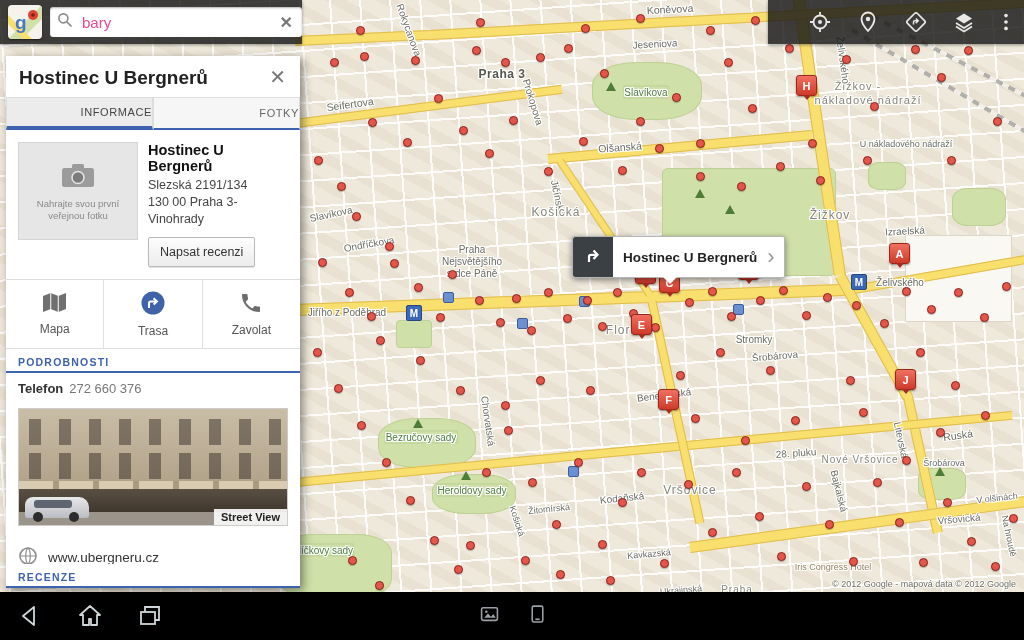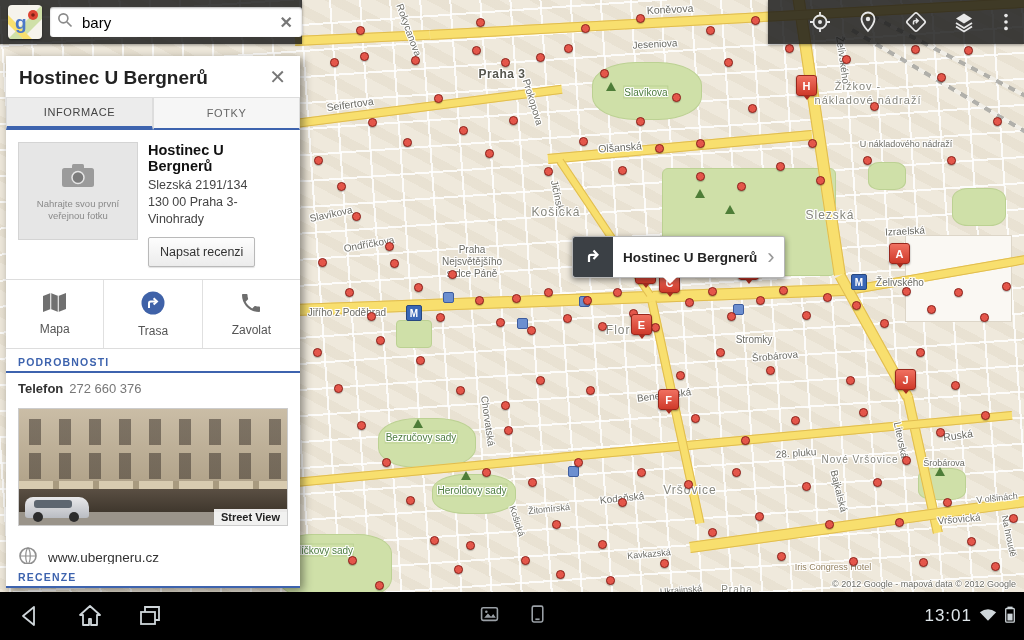--- a/index.html
+++ b/index.html
@@ -38,32 +38,32 @@
   .co-chevron{font-size:22px;color:#999;padding-right:9px;line-height:1;}
   .map-copy{position:absolute;right:8px;bottom:3px;font-size:9px;color:#6b6b64;
     text-shadow:1px 0 0 #fff,-1px 0 0 #fff,0 1px 0 #fff,0 -1px 0 #fff;}
 
   
   .tb-left,.tb-right{position:absolute;top:0;height:44px;background:rgba(22,22,22,.82);z-index:30;display:flex;align-items:center;box-shadow:0 1px 3px rgba(0,0,0,.4);}
   .tb-left{left:0;width:302px;}
   .tb-right{right:0;width:256px;justify-content:flex-end;}
   .logo{width:34px;height:34px;margin:0 8px;border-radius:4px;overflow:hidden;box-shadow:0 1px 2px rgba(0,0,0,.5);flex:0 0 auto;}
   .searchbox{display:flex;align-items:center;width:240px;height:30px;background:#fff;border-radius:3px;box-shadow:inset 0 1px 2px rgba(0,0,0,.3);padding:0 6px;gap:6px;}
-  .search-input{border:none;outline:none;flex:1;min-width:0;font-size:15px;color:#000000;background:transparent;font-family:"Liberation Sans",sans-serif;}
+  .search-input{border:none;outline:none;flex:1;min-width:0;font-size:15px;color:#ec4899;background:transparent;font-family:"Liberation Sans",sans-serif;}
   .clear-btn{font-size:16px;font-weight:bold;color:#777;padding:0 3px;cursor:pointer;}
   .tb-btn{width:48px;height:44px;display:flex;align-items:center;justify-content:center;}
   .tb-btn.small{width:36px;}
 
   
   .panel{position:absolute;left:6px;top:56px;width:294px;height:532px;background:#fff;z-index:25;box-shadow:3px 3px 9px rgba(0,0,0,.45);overflow:hidden;}
   .p-head{display:flex;align-items:flex-start;padding:11px 12px 8px 13px;}
   .p-title{flex:1;font-size:19px;font-weight:bold;color:#222;}
   .p-close{font-size:20px;color:#777;padding:0 2px;cursor:pointer;line-height:1;}
   .tabs{display:flex;}
-  .tab{flex:1;text-align:center;font-size:11px;letter-spacing:.6px;color:#666;line-height:30px;background:#f6f6f6;border:1px solid #ddd;border-bottom:2px solid #3d63ae;}
+  .tab{flex:1;text-align:right;font-size:11px;letter-spacing:.6px;color:#666;line-height:30px;background:#f6f6f6;border:1px solid #ddd;border-bottom:2px solid #3d63ae;}
   .tab.active{background:#ececec;color:#444;border-bottom:4px solid #3d63ae;line-height:28px;}
   .place-row{display:flex;gap:10px;padding:12px 12px 6px 12px;}
   .photo-box{width:118px;height:96px;background:#e6e6e6;border:1px solid #d4d4d4;display:flex;flex-direction:column;align-items:center;justify-content:center;gap:5px;flex:0 0 auto;}
   .photo-hint{font-size:9.5px;color:#8a8a8a;text-align:center;line-height:1.25;}
   .place-info{flex:1;min-width:0;}
   .pl-name{font-size:14.5px;font-weight:bold;color:#111;margin-bottom:3px;}
   .pl-addr{font-size:12.5px;color:#444;line-height:1.35;}
   .review-btn{display:inline-block;margin-top:9px;padding:7px 11px;font-size:12.5px;color:#333;background:linear-gradient(#fdfdfd,#ececec);border:1px solid #b9b9b9;border-radius:2px;box-shadow:0 1px 1px rgba(0,0,0,.12);cursor:pointer;}
   .actions{display:flex;border-top:1px solid #ddd;border-bottom:1px solid #ddd;margin-top:6px;height:68px;}
   .action{flex:1;display:flex;flex-direction:column;align-items:center;justify-content:center;gap:4px;cursor:pointer;}
@@ -153,21 +153,21 @@
         <div class="mlabel city" style="left: 502px; top: 74px; transform: translate(-50%, -50%);">Praha 3</div>
         <div class="mlabel" style="left: 533px; top: 102px; font-size: 10px; transform: translate(-50%, -50%) rotate(73deg);">Prokopova</div>
         <div class="mlabel park" style="left: 646px; top: 92px; transform: translate(-50%, -50%);">Slavíkova</div>
         <div class="mlabel area" style="left: 858px; top: 86px; font-size: 11px; transform: translate(-50%, -50%);">Žižkov -</div>
         <div class="mlabel area" style="left: 868px; top: 100px; font-size: 11px; transform: translate(-50%, -50%);">nákladové nádraží</div>
         <div class="mlabel" style="left: 350px; top: 104px; transform: translate(-50%, -50%) rotate(-8deg);">Seifertova</div>
         <div class="mlabel" style="left: 906px; top: 144px; font-size: 9px; transform: translate(-50%, -50%);">U nákladového nádraží</div>
         <div class="mlabel" style="left: 620px; top: 147px; transform: translate(-50%, -50%) rotate(-4deg);">Olšanská</div>
         <div class="mlabel" style="left: 558px; top: 198px; font-size: 10px; transform: translate(-50%, -50%) rotate(78deg);">Jičínská</div>
         <div class="mlabel area" style="left: 556px; top: 212px; transform: translate(-50%, -50%);">Košická</div>
-        <div class="mlabel area" style="left: 830px; top: 215px; transform: translate(-50%, -50%);">Slezská</div>
+        <div class="mlabel area" style="left: 830px; top: 215px; transform: translate(-50%, -50%);">Žižkov</div>
         <div class="mlabel" style="left: 905px; top: 231px; font-size: 10px; transform: translate(-50%, -50%) rotate(-3deg);">Izraelská</div>
         <div class="mlabel" style="left: 331px; top: 214px; font-size: 10px; transform: translate(-50%, -50%) rotate(-12deg);">Slavíkova</div>
         <div class="mlabel" style="left: 369px; top: 244px; font-size: 10px; transform: translate(-50%, -50%) rotate(-10deg);">Ondříčkova</div>
         <div class="mlabel" style="left: 472px; top: 249px; font-size: 10px; transform: translate(-50%, -50%);">Praha</div>
         <div class="mlabel" style="left: 472px; top: 261px; font-size: 10px; transform: translate(-50%, -50%);">Nejsvětějšího</div>
         <div class="mlabel" style="left: 472px; top: 273px; font-size: 10px; transform: translate(-50%, -50%);">srdce Páně</div>
         <div class="mlabel" style="left: 347px; top: 312px; font-size: 10px; transform: translate(-50%, -50%);">Jiřího z Poděbrad</div>
         <div class="mlabel area" style="left: 622px; top: 330px; transform: translate(-50%, -50%);">Flora</div>
         <div class="mlabel" style="left: 754px; top: 339px; font-size: 10px; transform: translate(-50%, -50%);">Stromky</div>
         <div class="mlabel" style="left: 775px; top: 356px; font-size: 10px; transform: translate(-50%, -50%) rotate(-5deg);">Šrobárova</div>
@@ -530,29 +530,14 @@
           <circle cx="6" cy="6.8" r="1.2" fill="#9aa0a6"></circle>
         </svg>
     </span>
     <span class="notif" style="left:528px;">
       <svg width="19" height="19" viewBox="0 0 18 18">
           <rect x="4" y="1.5" width="10" height="15" rx="1.5" fill="none" stroke="#9aa0a6" stroke-width="1.5"></rect>
           <rect x="7" y="13.2" width="4" height="1.6" fill="#9aa0a6"></rect>
         </svg>
     </span>
 
-    <span class="status">
-      <span class="clock">13:01</span>
-      <span>
-        <svg width="20" height="15" viewBox="0 0 22 16">
-            <path d="M11 15L2 5.5Q11 -1 20 5.5z" fill="#cfd6da"></path>
-          </svg>
-      </span>
-      <span>
-        <svg width="12" height="19" viewBox="0 0 14 20">
-            <rect x="4" y="0.8" width="6" height="2.2" fill="#cfd6da"></rect>
-            <rect x="2" y="3" width="10" height="16" rx="1" fill="none" stroke="#cfd6da" stroke-width="1.5"></rect>
-            <rect x="4" y="9" width="6" height="8" fill="#cfd6da"></rect>
-          </svg>
-      </span>
-    </span>
   </div>
 </div>
 
 </body></html>

